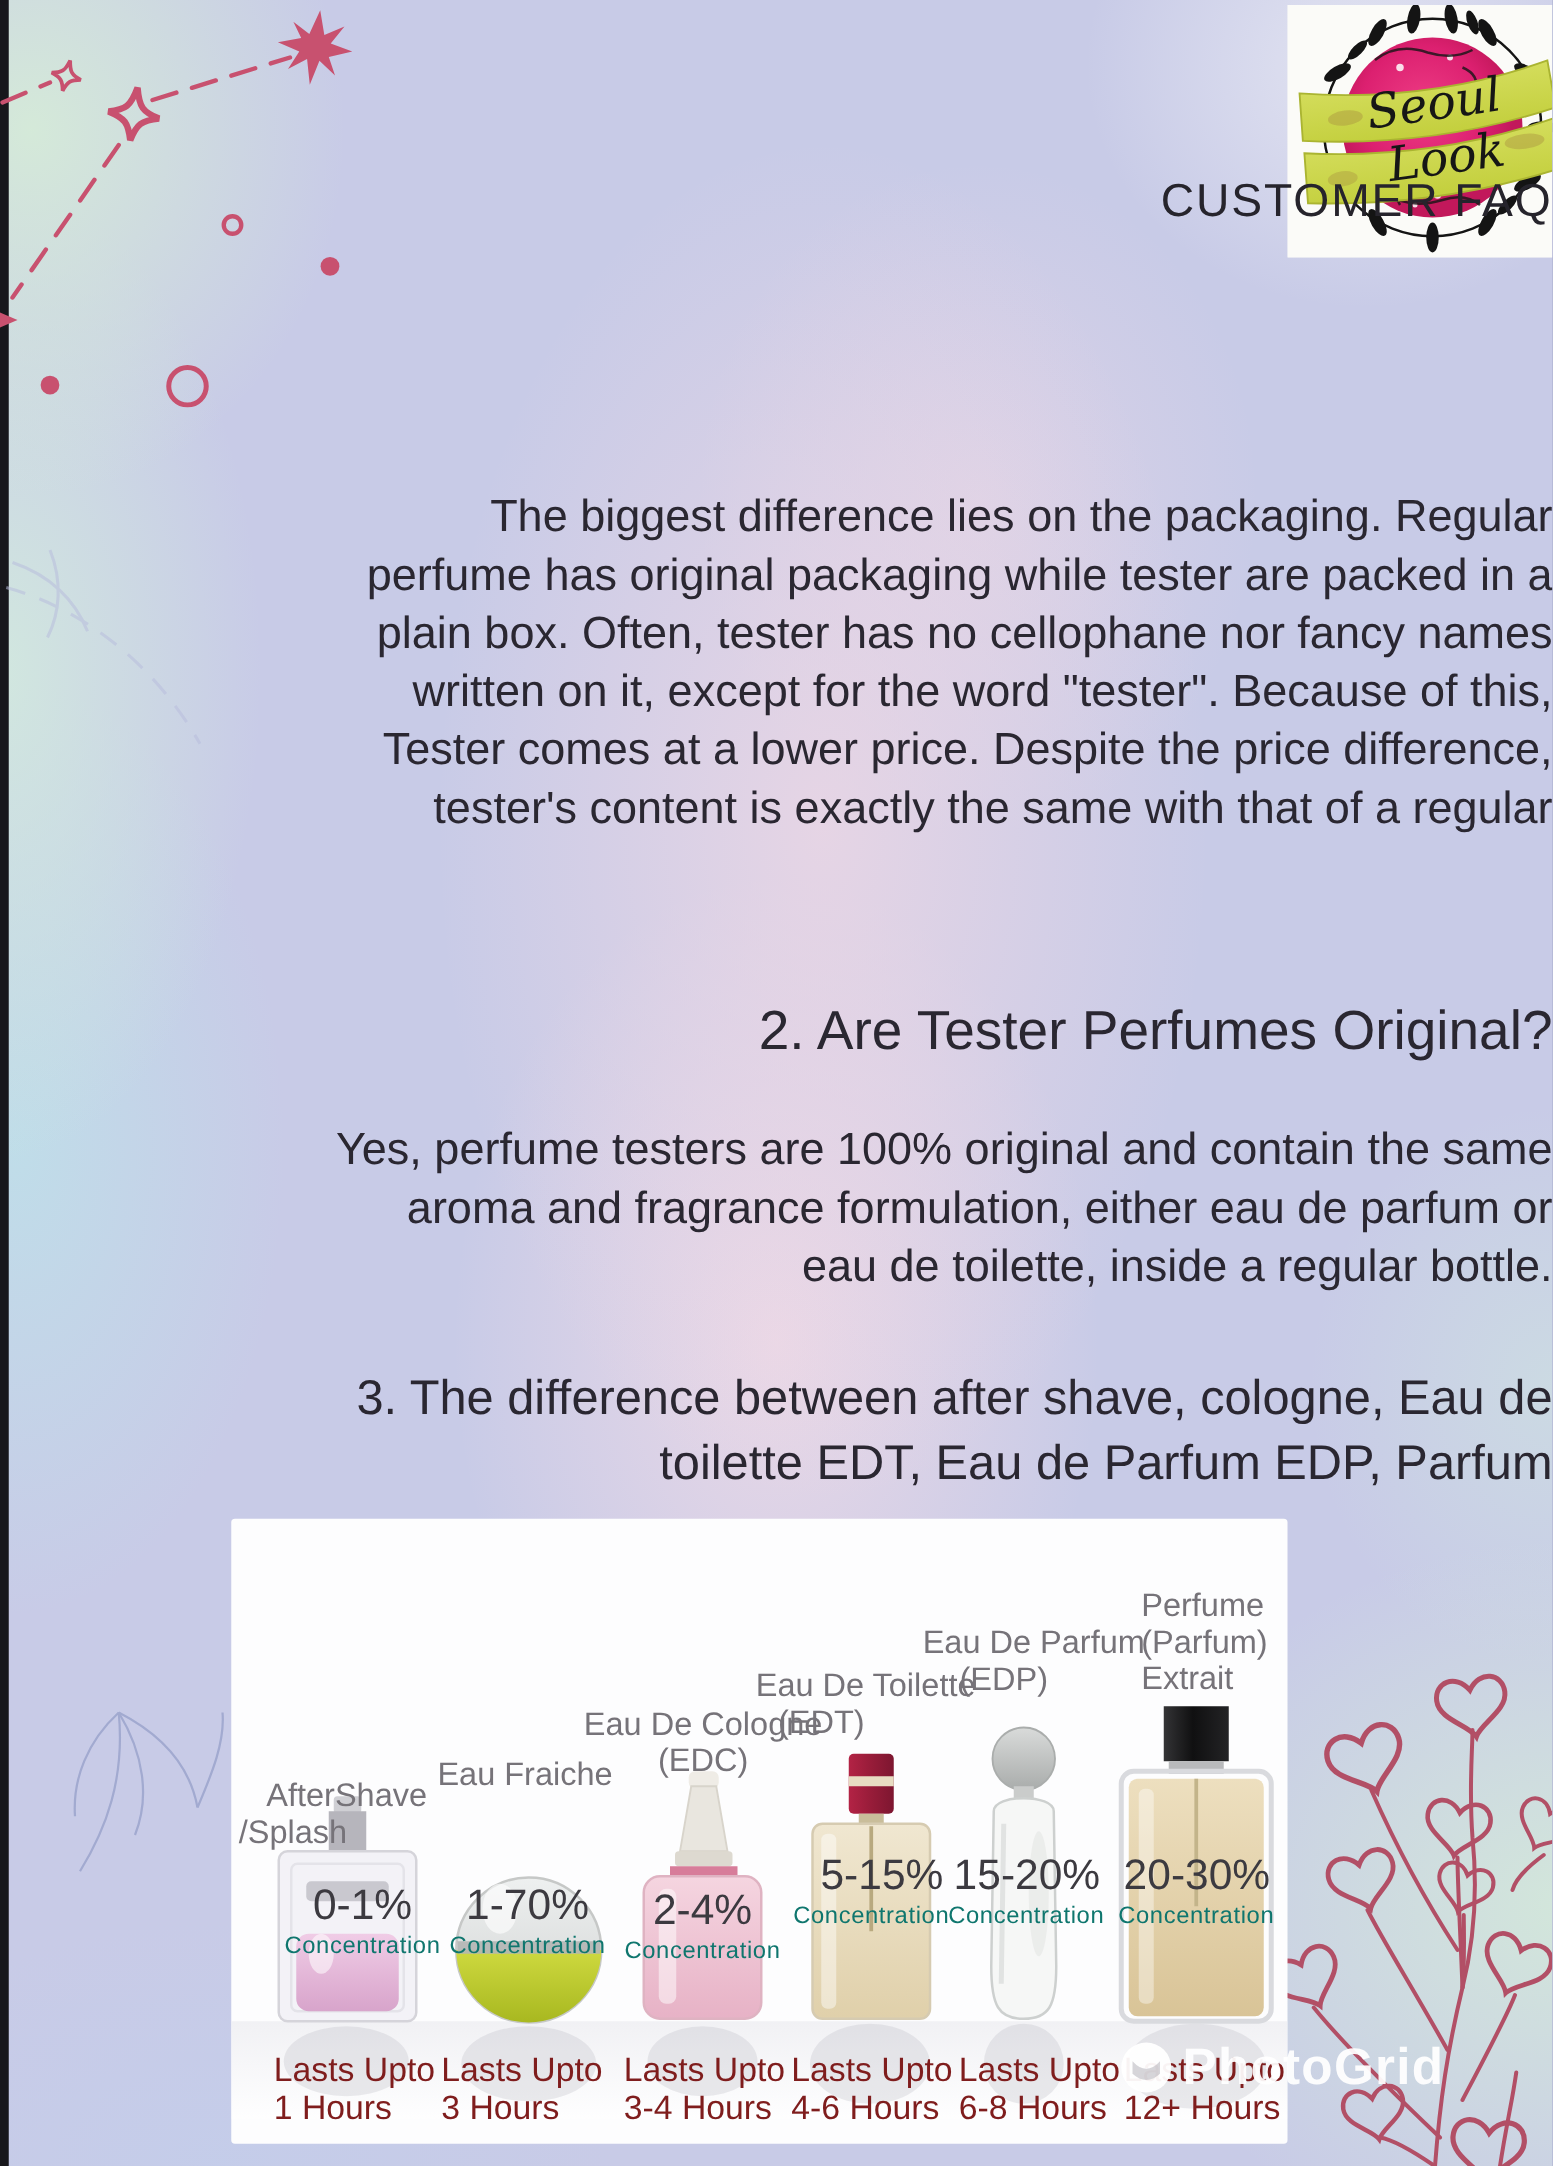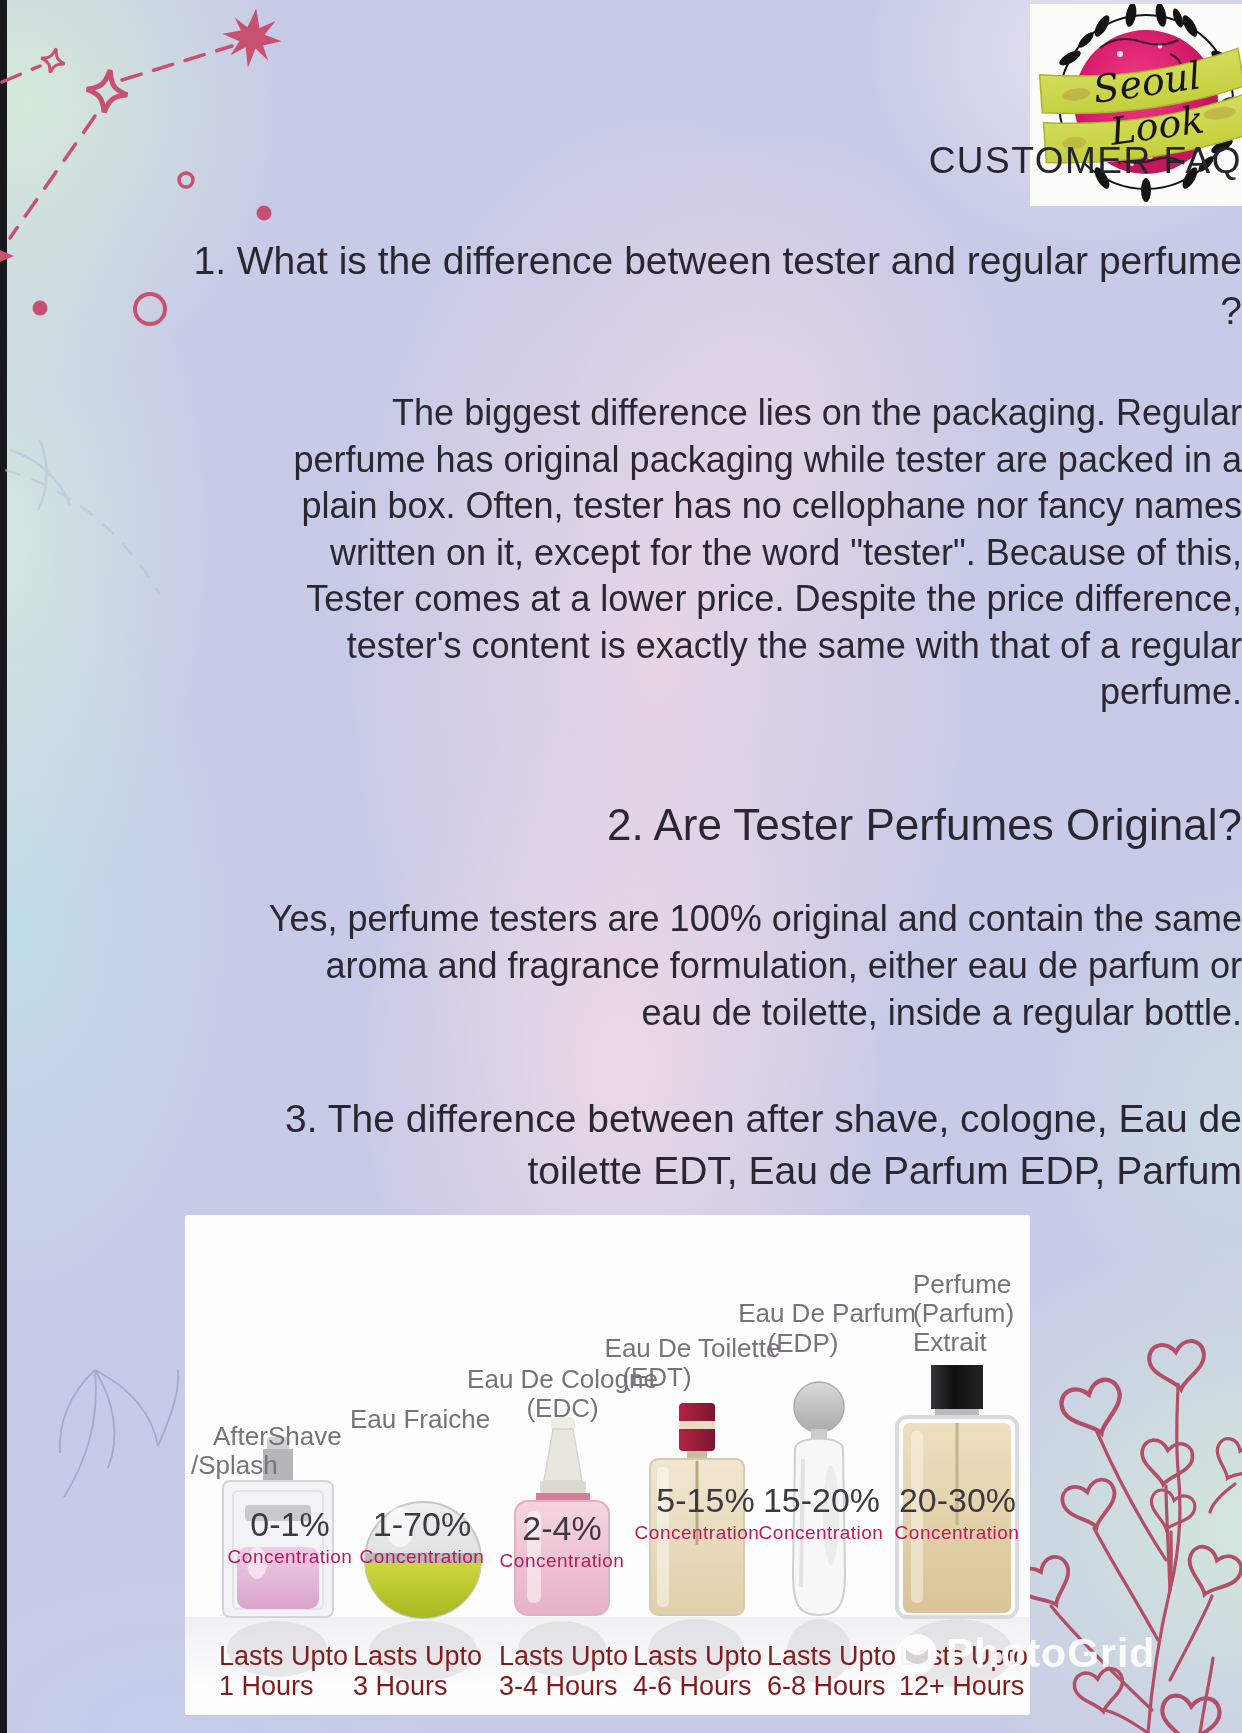--- a/index.html
+++ b/index.html
@@ -29,21 +29,21 @@
   #p1{top:390px;font-size:36px;line-height:46.5px;}
   #q2{top:800px;font-size:44px;}
   #p2{top:895px;font-size:36px;line-height:47px;}
   #q3{top:1093px;font-size:39px;line-height:52px;}
   
   #logo-box{left:1030px;top:4px;width:212px;height:202px;background:#fbfbf8;overflow:hidden;}
   
   #infographic{left:185px;top:1215px;width:845px;height:500px;background:#fdfdfe;border-radius:3px;overflow:hidden;}
   .ig-name{position:absolute;font-size:26px;color:#767379;line-height:28px;}
   .ig-pct{position:absolute;font-size:34px;font-weight:500;color:#3c3a40;text-align:center;}
-  .ig-con{position:absolute;font-size:19px;color:#be185d;text-align:center;letter-spacing:.5px;}
+  .ig-con{position:absolute;font-size:19px;color:#0f766e;text-align:center;letter-spacing:.5px;}
   .ig-last{position:absolute;font-size:27px;color:#7f1d1d;line-height:30px;}
   .ctr{text-align:center;}
   
   #watermark{left:896px;top:1630px;display:flex;align-items:center;gap:8px;z-index:9;}
   #watermark .wm-text{font-size:41px;font-weight:bold;color:rgba(255,255,255,.93);letter-spacing:1px;}
   svg{display:block;}
 </style>
 </head>
 <body>
 
@@ -173,33 +173,28 @@
       </g>
       <g font-family="DejaVu Serif, serif" font-style="italic" fill="#161616" transform="rotate(-8 116 100)" text-anchor="middle">
         <text x="120" y="92" font-size="38">Seoul</text>
         <text x="124" y="136" font-size="38">Look</text>
       </g>
     </svg>
   </div>
 
   <div class="tblock" id="title">CUSTOMER FAQ</div>
 
-  <div class="tblock" id="q1">
-    <div class="tl">1. What is the difference between tester and regular perfume</div>
-    <div class="tl">?</div>
-  </div>
 
   <div class="tblock" id="p1">
     <div class="tl">The biggest difference lies on the packaging. Regular</div>
     <div class="tl">perfume has original packaging while tester are packed in a</div>
     <div class="tl">plain box. Often, tester has no cellophane nor fancy names</div>
     <div class="tl">written on it, except for the word "tester". Because of this,</div>
     <div class="tl">Tester comes at a lower price. Despite the price difference,</div>
     <div class="tl">tester's content is exactly the same with that of a regular</div>
-    <div class="tl">perfume.</div>
   </div>
 
   <div class="tblock" id="q2">
     <div class="tl">2. Are Tester Perfumes Original?</div>
   </div>
 
   <div class="tblock" id="p2">
     <div class="tl">Yes, perfume testers are 100% original and contain the same</div>
     <div class="tl">aroma and fragrance formulation, either eau de parfum or</div>
     <div class="tl">eau de toilette, inside a regular bottle.</div>

